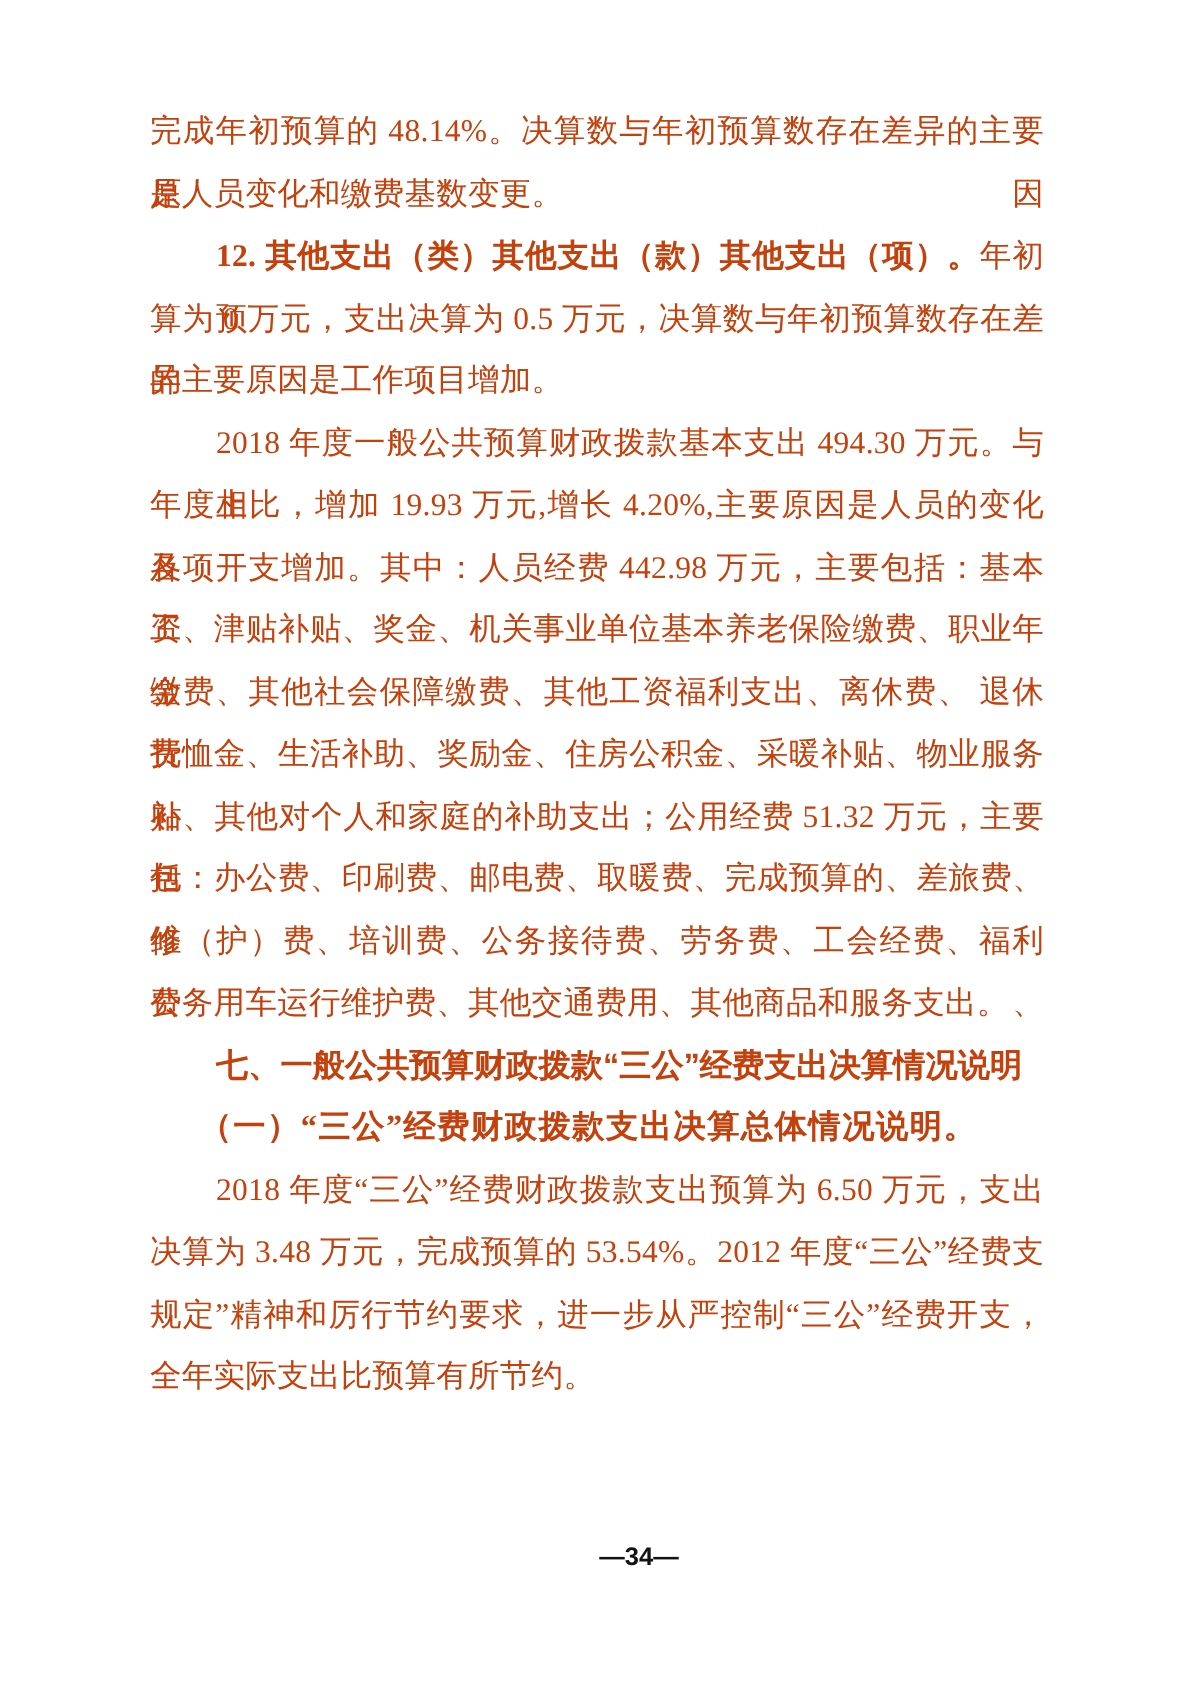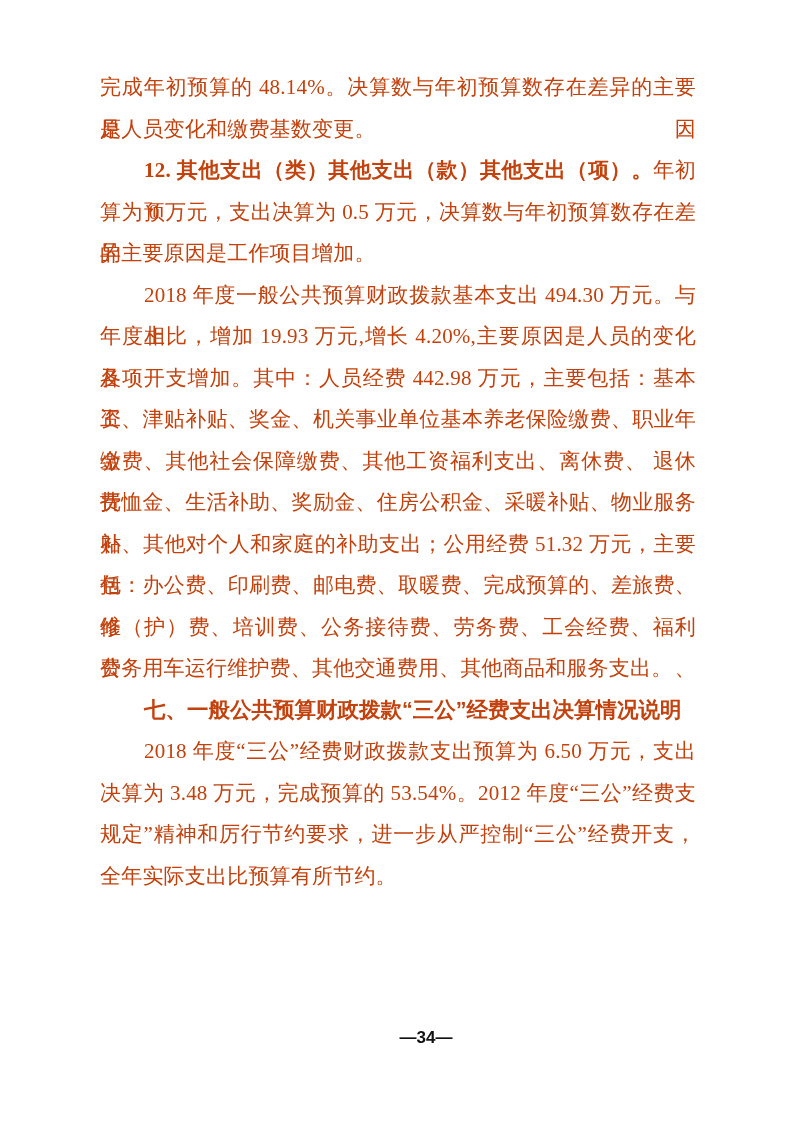--- a/index.html
+++ b/index.html
@@ -91,20 +91,21 @@
     <div class="line full">各项开支增加。其中：人员经费 442.98 万元，主要包括：基本工</div>
     <div class="line full">资、津贴补贴、奖金、机关事业单位基本养老保险缴费、职业年金</div>
     <div class="line full">缴费、其他社会保障缴费、其他工资福利支出、离休费、 退休费、</div>
     <div class="line full">抚恤金、生活补助、奖励金、住房公积金、采暖补贴、物业服务补</div>
     <div class="line full">贴、其他对个人和家庭的补助支出；公用经费 51.32 万元，主要包</div>
     <div class="line full">括：办公费、印刷费、邮电费、取暖费、完成预算的、差旅费、维</div>
     <div class="line full">修（护）费、培训费、公务接待费、劳务费、工会经费、福利费、</div>
     <div class="line">公务用车运行维护费、其他交通费用、其他商品和服务支出。</div>
 
     <div class="line indent heading-hei">七、一般公共预算财政拨款“三公”经费支出决算情况说明</div>
+    <div class="line heading-kai" style="padding-left:33px;">（一）“三公”经费财政拨款支出决算总体情况说明。</div>
 
     <div class="line full indent">2018 年度“三公”经费财政拨款支出预算为 6.50 万元，支出</div>
     <div class="line full">决算为 3.48 万元，完成预算的 53.54%。2012 年度“三公”经费支</div>
     <div class="line full">规定”精神和厉行节约要求，进一步从严控制“三公”经费开支，</div>
     <div class="line">全年实际支出比预算有所节约。</div>
 
   </div>
 
   <div class="footer">—34—</div>
 </div>

